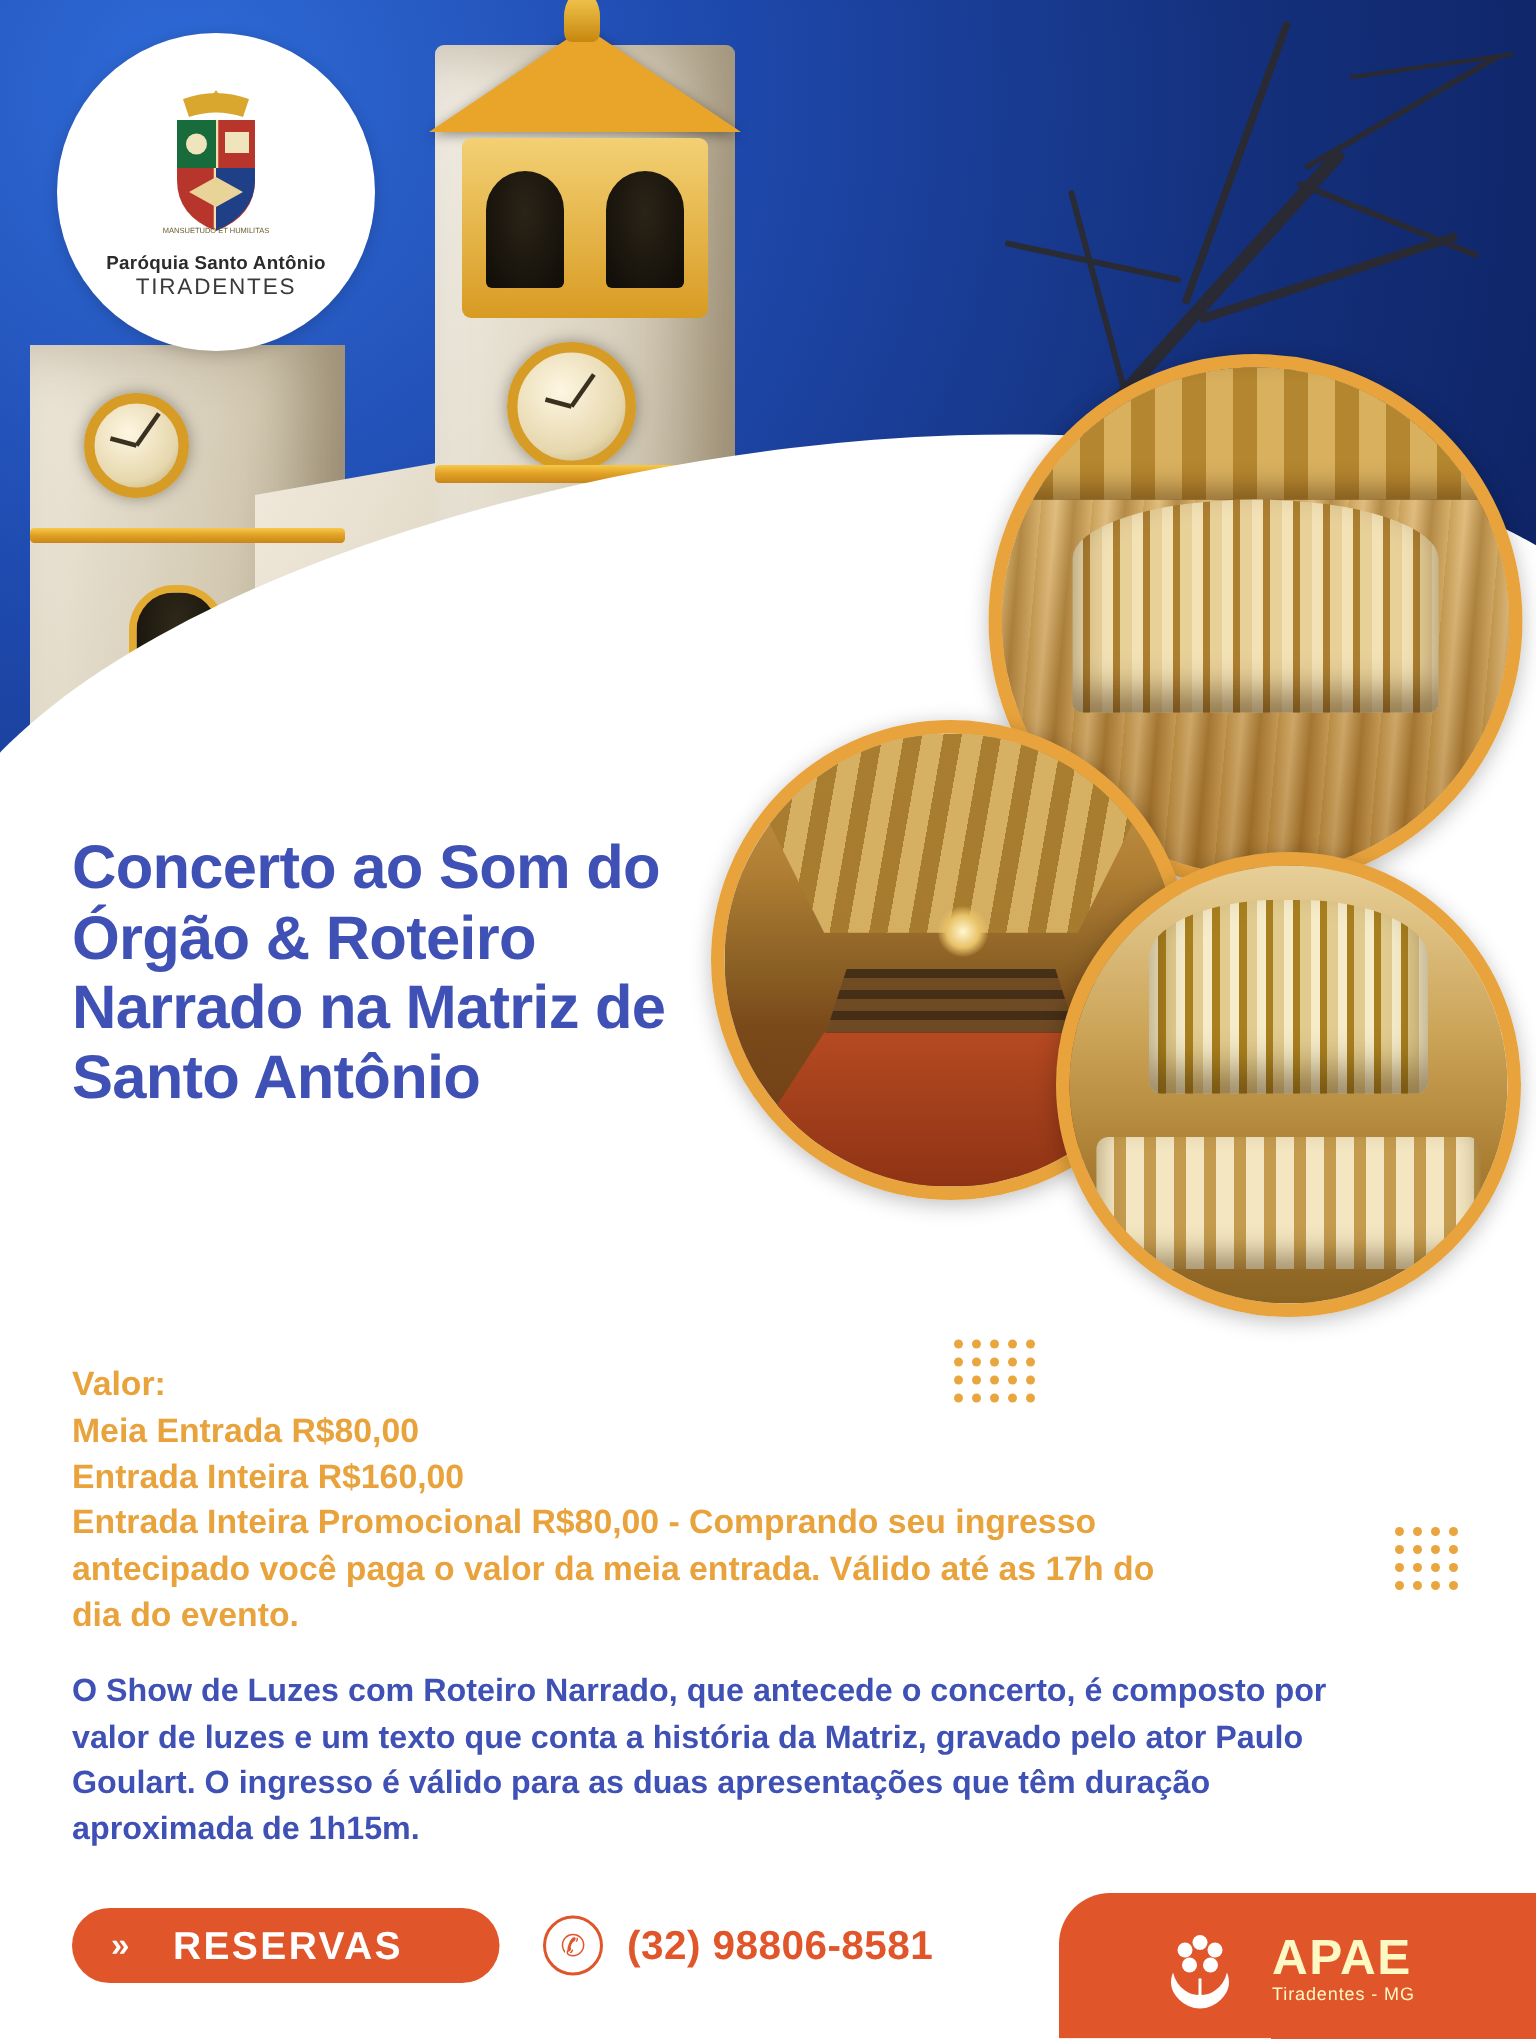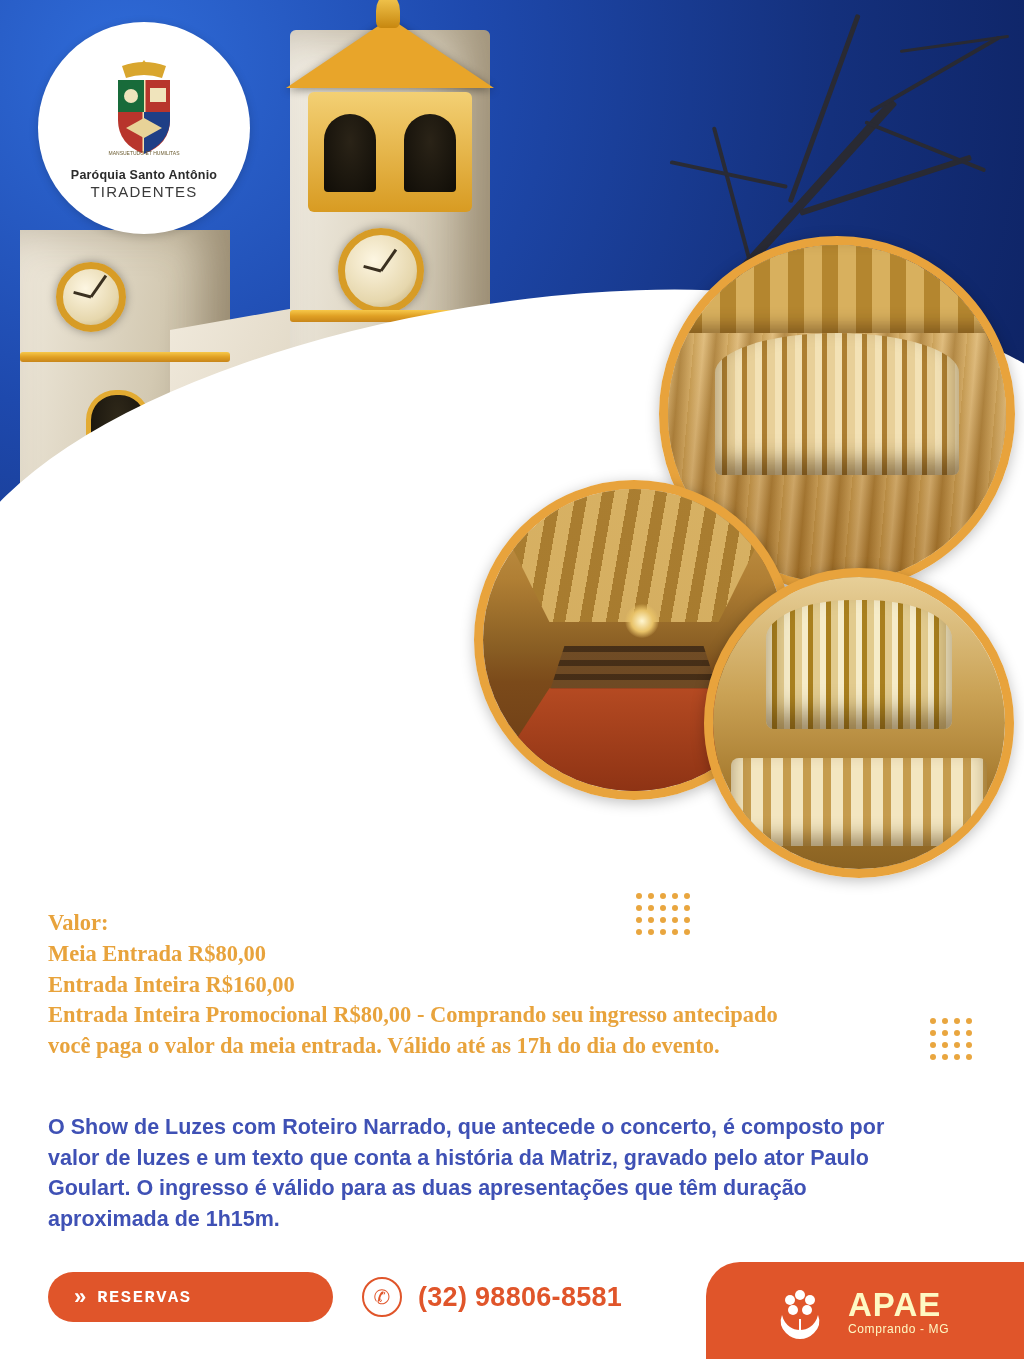--- a/index.html
+++ b/index.html
@@ -263,21 +263,21 @@
   .dates {
     position: absolute;
     left: 48px; top: 852px;
     color: #e2572a;
     font-size: 34px; font-weight: bold; letter-spacing: .2px;
   }
   .prices {
     position: absolute;
     left: 48px; top: 908px; width: 760px;
     color: #e8a33c;
-    font-size: 22.5px; line-height: 1.37; font-weight: bold; font-family: Liberation Serif, serif;
+    font-size: 22.5px; line-height: 1.37; font-weight: bold;
   }
   .desc {
     position: absolute;
     left: 48px; top: 1112px; width: 880px;
     color: #3f51b5;
     font-size: 21.5px; line-height: 1.42; font-weight: bold;
   }
 
   
   .btn-reservas {
@@ -287,21 +287,21 @@
     background: #e0552a;
     border-radius: 25px;
     display: flex; align-items: center;
     color: #ffffff;
     border: none; cursor: pointer;
   }
   .btn-reservas .chev {
     margin-left: 26px; font-size: 22px; letter-spacing: -3px; font-weight: bold;
   }
   .btn-reservas .lbl {
-    margin-left: 14px; font-size: 17px; font-weight: bold; letter-spacing: 1.6px; font-family: Liberation Mono, monospace;
+    margin-left: 32px; font-size: 26px; font-weight: bold; letter-spacing: 1.6px;
   }
   .phone-wrap {
     position: absolute; left: 362px; top: 1277px;
     display: flex; align-items: center;
   }
   .phone-circle {
     width: 40px; height: 40px; border-radius: 50%;
     border: 2.5px solid #e0552a;
     display: flex; align-items: center; justify-content: center;
     color: #e0552a; font-size: 20px;
@@ -429,20 +429,21 @@
     <span></span>
       <span></span>
       <span></span>
       <span></span>
     <span></span>
       <span></span>
       <span></span>
       <span></span>
   </div>
 
+  <h1 class="title">Concerto ao Som do Órgão &amp; Roteiro Narrado na Matriz de Santo Antônio</h1>
   <div class="prices" style="white-space: pre-line;">Valor:
 Meia Entrada R$80,00
 Entrada Inteira R$160,00
 Entrada Inteira Promocional R$80,00 - Comprando seu ingresso antecipado você paga o valor da meia entrada. Válido até as 17h do dia do evento.</div>
   <div class="desc">O Show de Luzes com Roteiro Narrado, que antecede o concerto, é composto por valor de luzes e um texto que conta a história da Matriz, gravado pelo ator Paulo Goulart. O ingresso é válido para as duas apresentações que têm duração aproximada de 1h15m.</div>
 
   <button class="btn-reservas">
     <span class="chev">»</span>
     <span class="lbl">RESERVAS</span>
   </button>
@@ -459,17 +460,17 @@
         <circle cx="22" cy="21" r="5"></circle>
         <circle cx="42" cy="21" r="5"></circle>
         <circle cx="25" cy="31" r="5"></circle>
         <circle cx="39" cy="31" r="5"></circle>
         <path d="M14 36 q-4 10 4 18 q6 6 14 6 q8 0 14 -6 q8 -8 4 -18 q-2 8 -8 12 q-4 3 -10 3 q-6 0 -10 -3 q-6 -4 -8 -12 Z"></path>
         <path d="M32 40 v16" stroke="#ffffff" stroke-width="2"></path>
       </g>
     </svg>
     <div class="apae-text">
       <div class="apae-name">APAE</div>
-      <div class="apae-sub">Comprando - MG</div>
+      <div class="apae-sub">Tiradentes - MG</div>
     </div>
   </div>
 
 </div>
 
 </body></html>

